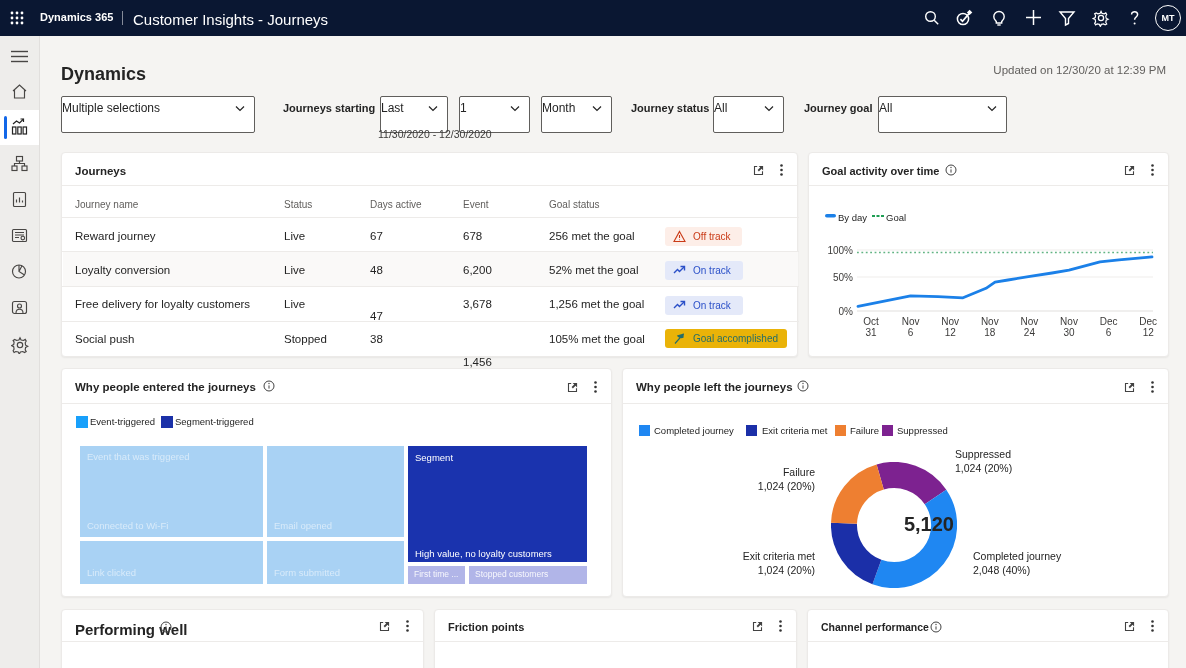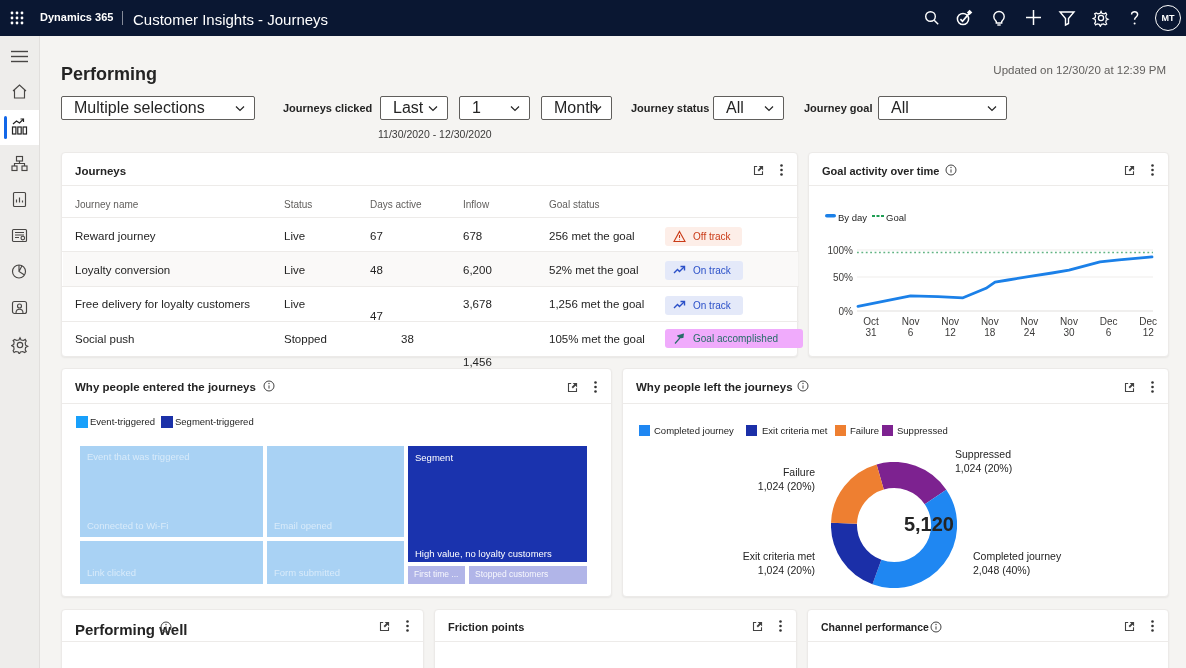--- a/index.html
+++ b/index.html
@@ -8,21 +8,21 @@
 #topbar { position:absolute; left:0; top:0; width:1186px; height:36px; background:#0a1732; color:#fff; }
 #sidebar { position:absolute; left:0; top:36px; width:40px; height:632px; background:#eeedeb; border-right:1px solid #e1dfdd; }
 .snav { position:absolute; left:0; width:39px; height:34px; }
 .snav svg { position:absolute; left:11px; top:8px; }
 .snav.sel { background:#fff; }
 .selbar { position:absolute; left:4px; top:5px; width:3px; height:23px; background:#1267e8; border-radius:2px; }
 .card { position:absolute; background:#fff; border:1px solid #eceae8; border-radius:4px; box-shadow:0 1px 2px rgba(0,0,0,0.06); }
 .chead { position:absolute; left:0; right:0; top:0; border-bottom:1px solid #edebe9; }
 .ctitle { position:absolute; left:13px; font-size:11.5px; font-weight:700; color:#242424; }
 .gray { color:#605e5c; }
-.ddl { position:absolute; height:24px; background:#fff; border:1px solid #605e5c; border-radius:2px; font-size:16px; color:#242424; line-height:22px; padding-left:12px; }
+.ddl { position:absolute; height:37px; background:#fff; border:1px solid #605e5c; border-radius:2px; font-size:12px; color:#242424; line-height:22px; padding-left:0; }
 .ddl svg { position:absolute; right:9px; top:8px; }
 .flabel { position:absolute; font-size:11px; font-weight:700; color:#242424; line-height:24px; }
 .badge { position:absolute; height:19px; border-radius:3px; font-size:10px; line-height:19px; padding-left:28px; white-space:nowrap; }
 .badge svg { position:absolute; left:8px; top:3px; }
 </style>
 </head>
 <body>
 <div id="topbar">
   <svg class="abs" style="left:10px;top:11px" width="14" height="14" viewBox="0 0 14 14" fill="#fff">
     <circle cx="2" cy="2" r="1.4"></circle>
@@ -125,26 +125,26 @@
         <path d="M5 14 c0-2.5 1.5-3.8 3.5-3.8 s3.5 1.3 3.5 3.8"></path>
       </svg>
   </div>
   <div class="snav" style="top:292px">
     <svg width="18" height="18" viewBox="0 0 18 18" fill="none" stroke="#484644" stroke-width="1.15">
       <circle cx="9" cy="9" r="2.7"></circle>
       <path d="M9 1.8 l1.1 2.2 2.4 0.4 1.7 -1 1 1.7 -1 1.7 0.4 2.4 2.2 1.1 -2.2 1.1 -0.4 2.4 1 1.7 -1.7 1 -1.7 -1 -2.4 0.4 -1.1 2.2 -1.1 -2.2 -2.4 -0.4 -1.7 1 -1 -1.7 1 -1.7 -0.4 -2.4 -2.2 -1.1 2.2 -1.1 0.4 -2.4 -1 -1.7 1.7 -1 1.7 1 2.4 -0.4 Z"></path>
     </svg>
   </div>
 </div>
-<div class="abs" style="left:61px;top:64px;font-size:18px;font-weight:700;color:#242424;">Performing</div>
+<div class="abs" style="left:61px;top:64px;font-size:18px;font-weight:700;color:#242424;">Dynamics</div>
 <div class="abs" style="right:20px;top:64px;font-size:11.5px;color:#605e5c;">Updated on 12/30/20 at 12:39 PM</div>
 <div class="ddl" style="left:61px;top:96px;width:194px;">Multiple selections<svg width="10" height="7" viewBox="0 0 10 7" fill="none" stroke="#242424" stroke-width="1.2">
       <path d="M1 1.5 L5 5.5 L9 1.5"></path>
     </svg></div>
-<div class="flabel" style="left:283px;top:96px;">Journeys clicked</div>
+<div class="flabel" style="left:283px;top:96px;">Journeys starting</div>
 <div class="ddl" style="left:380px;top:96px;width:68px;">Last<svg width="10" height="7" viewBox="0 0 10 7" fill="none" stroke="#242424" stroke-width="1.2">
       <path d="M1 1.5 L5 5.5 L9 1.5"></path>
     </svg></div>
 <div class="ddl" style="left:459px;top:96px;width:71px;">1<svg width="10" height="7" viewBox="0 0 10 7" fill="none" stroke="#242424" stroke-width="1.2">
       <path d="M1 1.5 L5 5.5 L9 1.5"></path>
     </svg></div>
 <div class="ddl" style="left:541px;top:96px;width:71px;">Month<svg width="10" height="7" viewBox="0 0 10 7" fill="none" stroke="#242424" stroke-width="1.2">
       <path d="M1 1.5 L5 5.5 L9 1.5"></path>
     </svg></div>
 <div class="flabel" style="left:631px;top:96px;">Journey status</div>
@@ -166,21 +166,21 @@
     </svg>
   <svg class="abs" style="right:14px;top:11px" width="3" height="12" viewBox="0 0 3 12" fill="#333">
       <circle cx="1.5" cy="1.5" r="1.3"></circle>
       <circle cx="1.5" cy="6" r="1.3"></circle>
       <circle cx="1.5" cy="10.5" r="1.3"></circle>
     </svg>
 
   <div class="abs gray" style="left:13px;top:46px;font-size:10px;">Journey name</div>
   <div class="abs gray" style="left:222px;top:46px;font-size:10px;">Status</div>
   <div class="abs gray" style="left:308px;top:46px;font-size:10px;">Days active</div>
-  <div class="abs gray" style="left:401px;top:46px;font-size:10px;">Inflow</div>
+  <div class="abs gray" style="left:401px;top:46px;font-size:10px;">Event</div>
   <div class="abs gray" style="left:487px;top:46px;font-size:10px;">Goal status</div>
   <div class="abs" style="left:0;top:64px;width:737px;height:1px;background:#edebe9;"></div>
 
   <div class="abs" style="left:0;top:65px;width:735px;height:33px;"></div>
   <div class="abs" style="left:13px;top:77px;font-size:11.5px;color:#242424;">Reward journey</div>
   <div class="abs" style="left:222px;top:77px;font-size:11.5px;color:#242424;">Live</div>
   <div class="abs" style="left:308px;top:77px;font-size:11.5px;color:#242424;">67</div>
   <div class="abs" style="left:401px;top:77px;font-size:11.5px;color:#242424;">678</div>
   <div class="abs" style="left:487px;top:77px;font-size:11.5px;color:#242424;">256 met the goal</div>
   <div class="badge" style="left:603px;top:74px;width:77px;background:#fdeee8;color:#ca3a16;">Off track
@@ -211,24 +211,24 @@
   <div class="abs" style="left:487px;top:145px;font-size:11.5px;color:#242424;">1,256 met the goal</div>
   <div class="badge" style="left:603px;top:143px;width:78px;background:#e4e9f9;color:#2b50c8;">On track
     <svg width="13" height="11" viewBox="0 0 13 11" fill="none" stroke="#2b50c8" stroke-width="1.4">
         <path d="M1 9 L4.5 5.5 L6.5 7.5 L11 3"></path>
         <path d="M7.5 2.5 H11.5 V6.5"></path>
       </svg>
   </div>
   <div class="abs" style="left:0;top:168px;width:737px;height:1px;background:#edebe9;"></div>
   <div class="abs" style="left:13px;top:180px;font-size:11.5px;color:#242424;">Social push</div>
   <div class="abs" style="left:222px;top:180px;font-size:11.5px;color:#242424;">Stopped</div>
-  <div class="abs" style="left:308px;top:180px;font-size:11.5px;color:#242424;margin-left:31px;">38</div>
+  <div class="abs" style="left:308px;top:180px;font-size:11.5px;color:#242424;">38</div>
   <div class="abs" style="left:401px;top:180px;font-size:11.5px;color:#242424;margin-top:23px;">1,456</div>
   <div class="abs" style="left:487px;top:180px;font-size:11.5px;color:#242424;">105% met the goal</div>
-  <div class="badge" style="left:603px;top:176px;width:138px;background:#f0abfc;color:#266d68;">Goal accomplished
+  <div class="badge" style="left:603px;top:176px;width:122px;background:#eab308;color:#266d68;">Goal accomplished
     <svg width="13" height="13" viewBox="0 0 13 13">
         <path d="M2 11.5 L10.5 1.8" stroke="#266d68" stroke-width="1.2" fill="none"></path>
         <path d="M10.8 1.5 L3.9 3.4 C5.3 5.9 8 6.8 10.5 5.8 Z" fill="#266d68"></path>
       </svg>
   </div>
 </div>
 
 <div class="card" style="left:808px;top:152px;width:361px;height:205px;">
   <div class="chead" style="height:33px;"></div>
   <div class="ctitle" style="top:12px;font-size:11px;">Goal activity over time</div>

